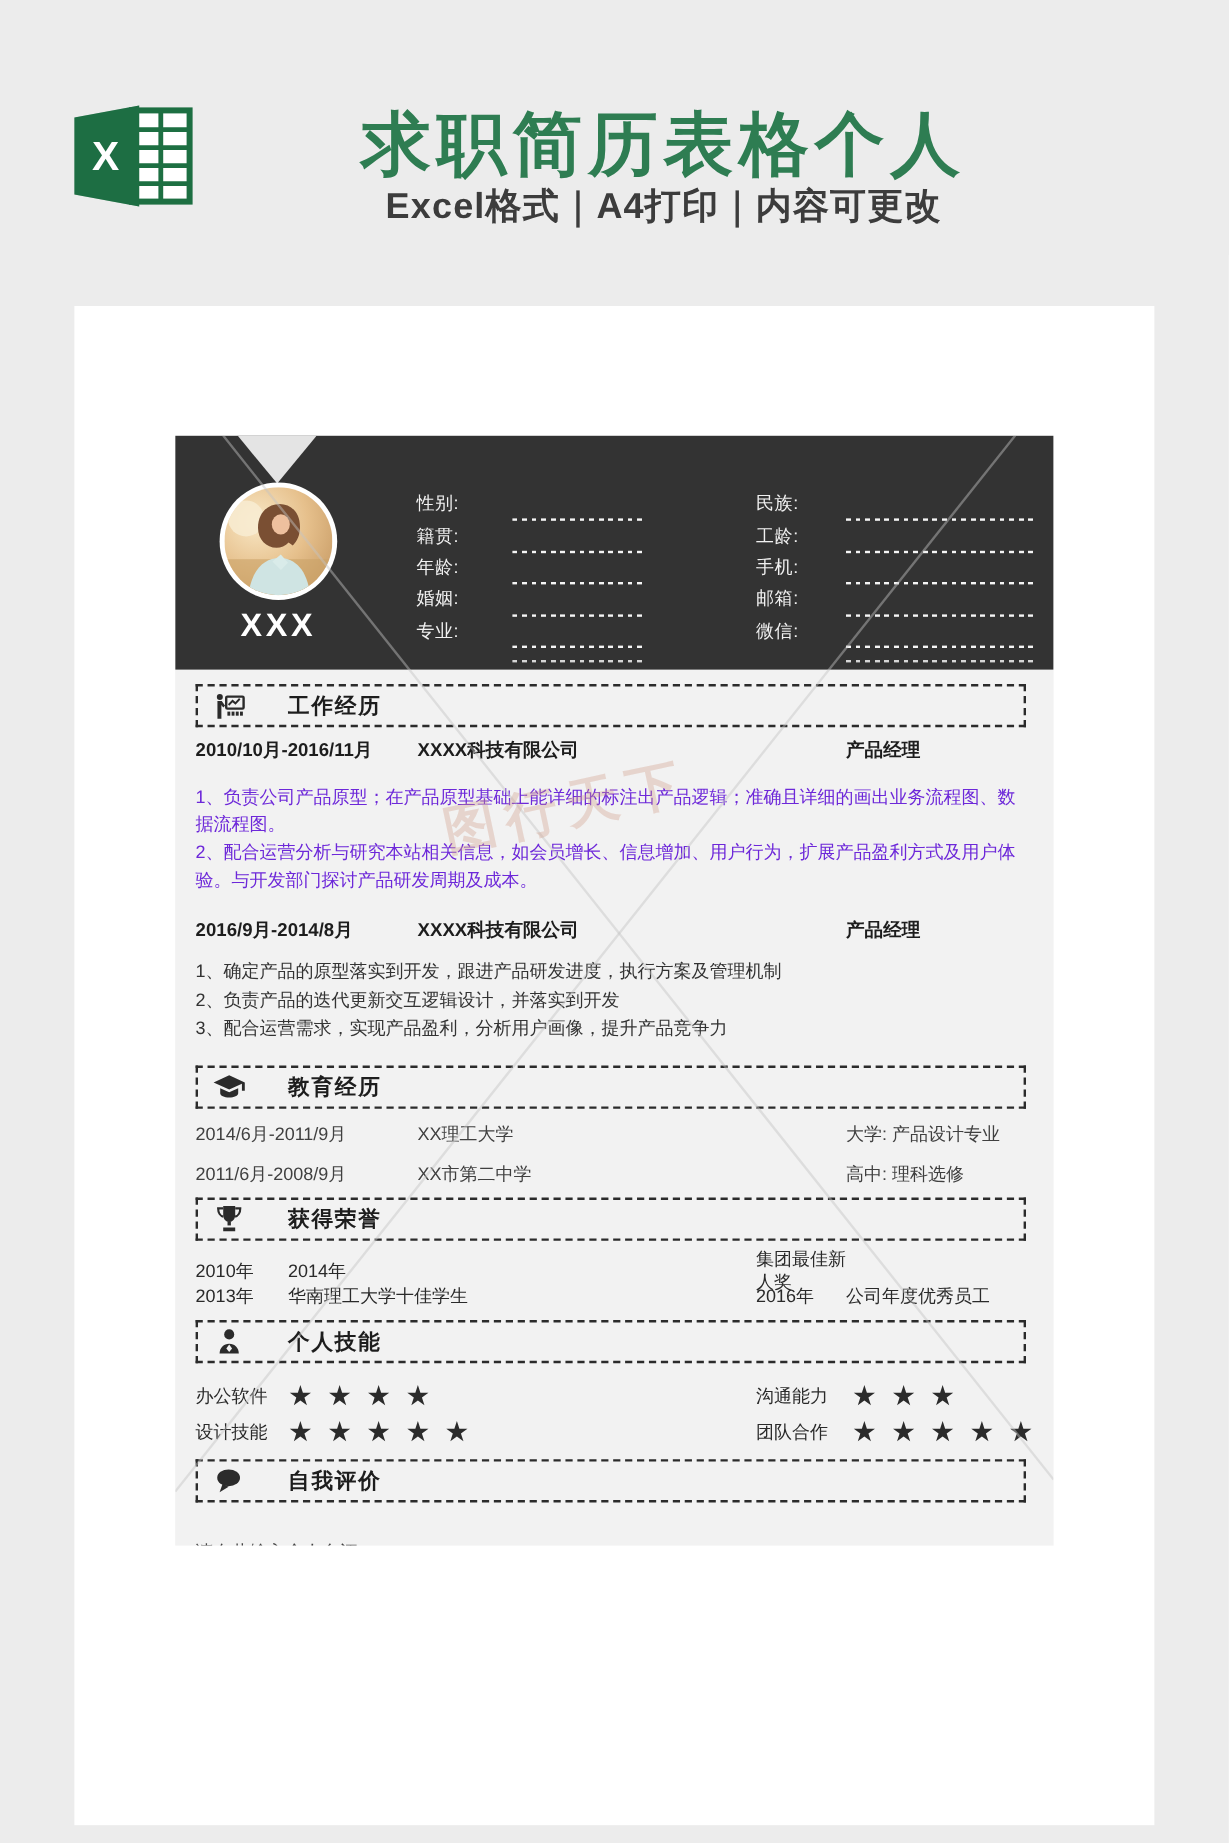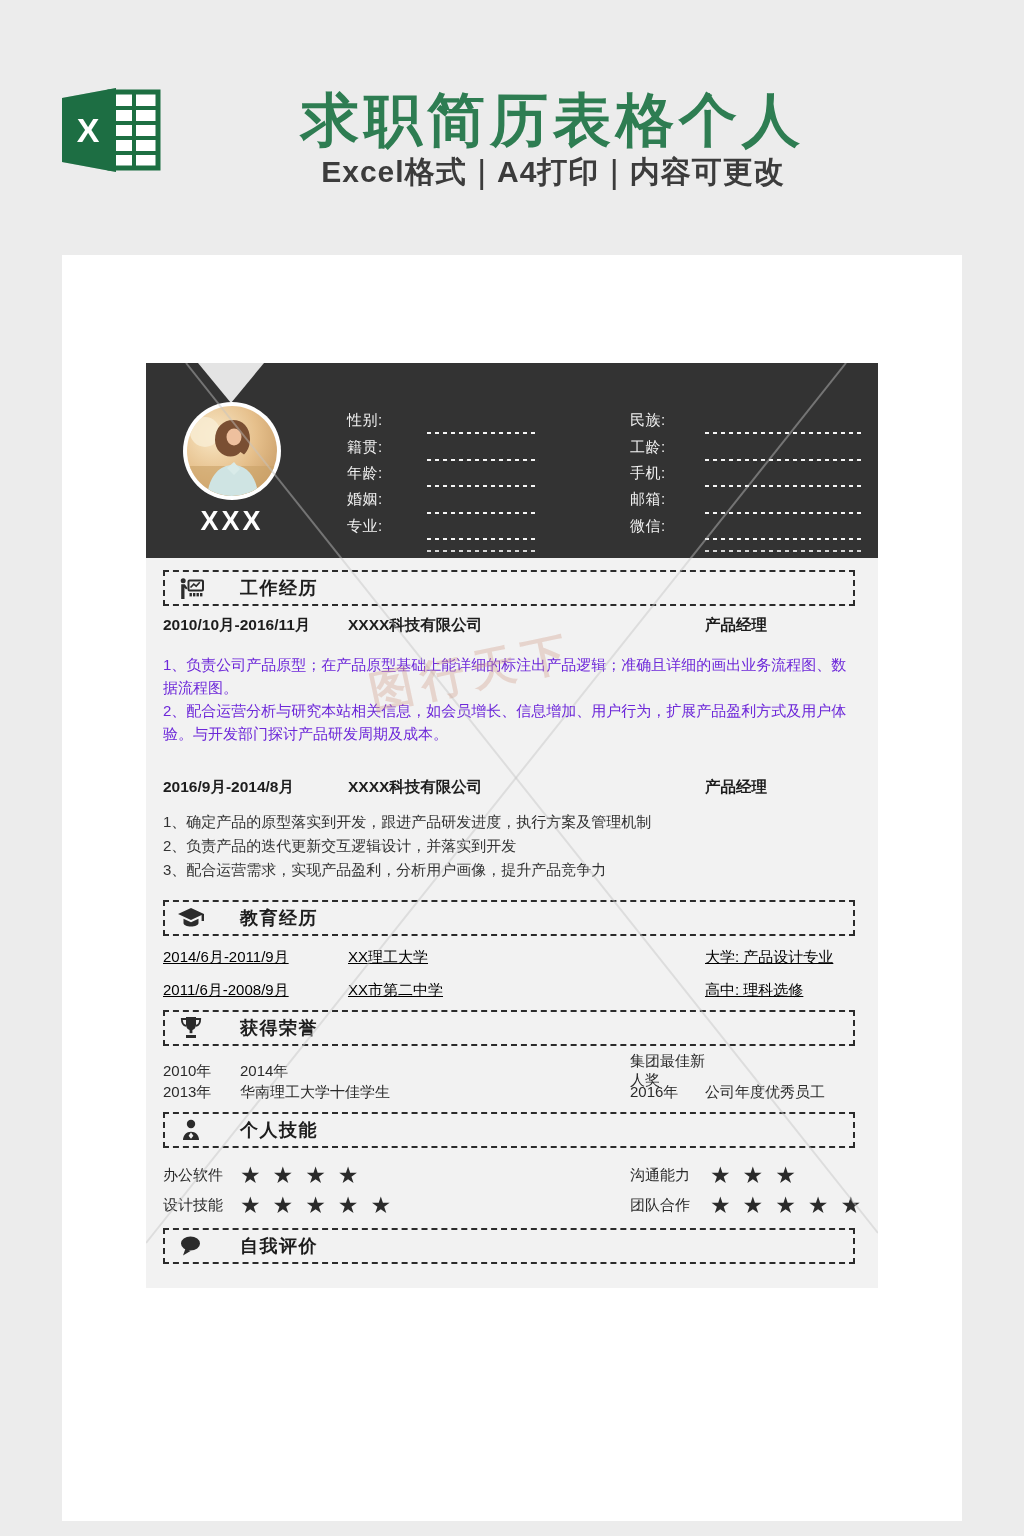--- a/index.html
+++ b/index.html
@@ -103,34 +103,34 @@
     display:grid; grid-template-columns:185px 357px 1fr;
     margin-top:9px; font-size:15.5px; font-weight:800; color:#1d1d1d;
   }
   .job-desc { margin-top:17px; width:692px; font-size:15px; line-height:23px; color:#6d28d9; }
   .job-desc p { margin:0; }
   .job-list { margin-top:12px; font-size:15px; line-height:24px; color:#333; }
 
   .edu-row {
     display:grid; grid-template-columns:185px 357px 1fr;
     margin-top:9px; height:24px; align-items:center;
-    font-size:15px; color:#000000;text-decoration:underline;
+    font-size:15px; color:#404040;
   }
   .four-col {
     display:grid; grid-template-columns:77px 390px 75px 1fr;
     height:27px; align-items:center; font-size:15px; color:#2a2a2a;
   }
   .honors-grid { margin-top:6px; }
   .skills-grid { margin-top:12px; }
   .skill-row { height:30px; grid-template-columns:77px 390px 80px 1fr; }
   .stars { font-size:23px; letter-spacing:12px; color:#2b2b2b; line-height:1; }
   .eval-text { margin-top:32px; font-size:15px; color:#444; }
 
   .gap8 { margin-top:8px; } .gap18 { margin-top:18px; }
-  .mt20 { margin-top:32px; } .mt6 { margin-top:6px; }
+  .mt20 { margin-top:20px; } .mt6 { margin-top:6px; }
 </style>
 </head>
 <body>
 
 <div class="banner">
   <div class="excel-icon">
     <svg viewBox="0 0 106 92">
       <rect x="52" y="8" width="48" height="76" fill="#ffffff" stroke="#1d6f42" stroke-width="5"></rect>
       <line x1="76" y1="10" x2="76" y2="82" stroke="#1d6f42" stroke-width="4"></line>
       <line x1="54" y1="24" x2="98" y2="24" stroke="#1d6f42" stroke-width="4"></line>

